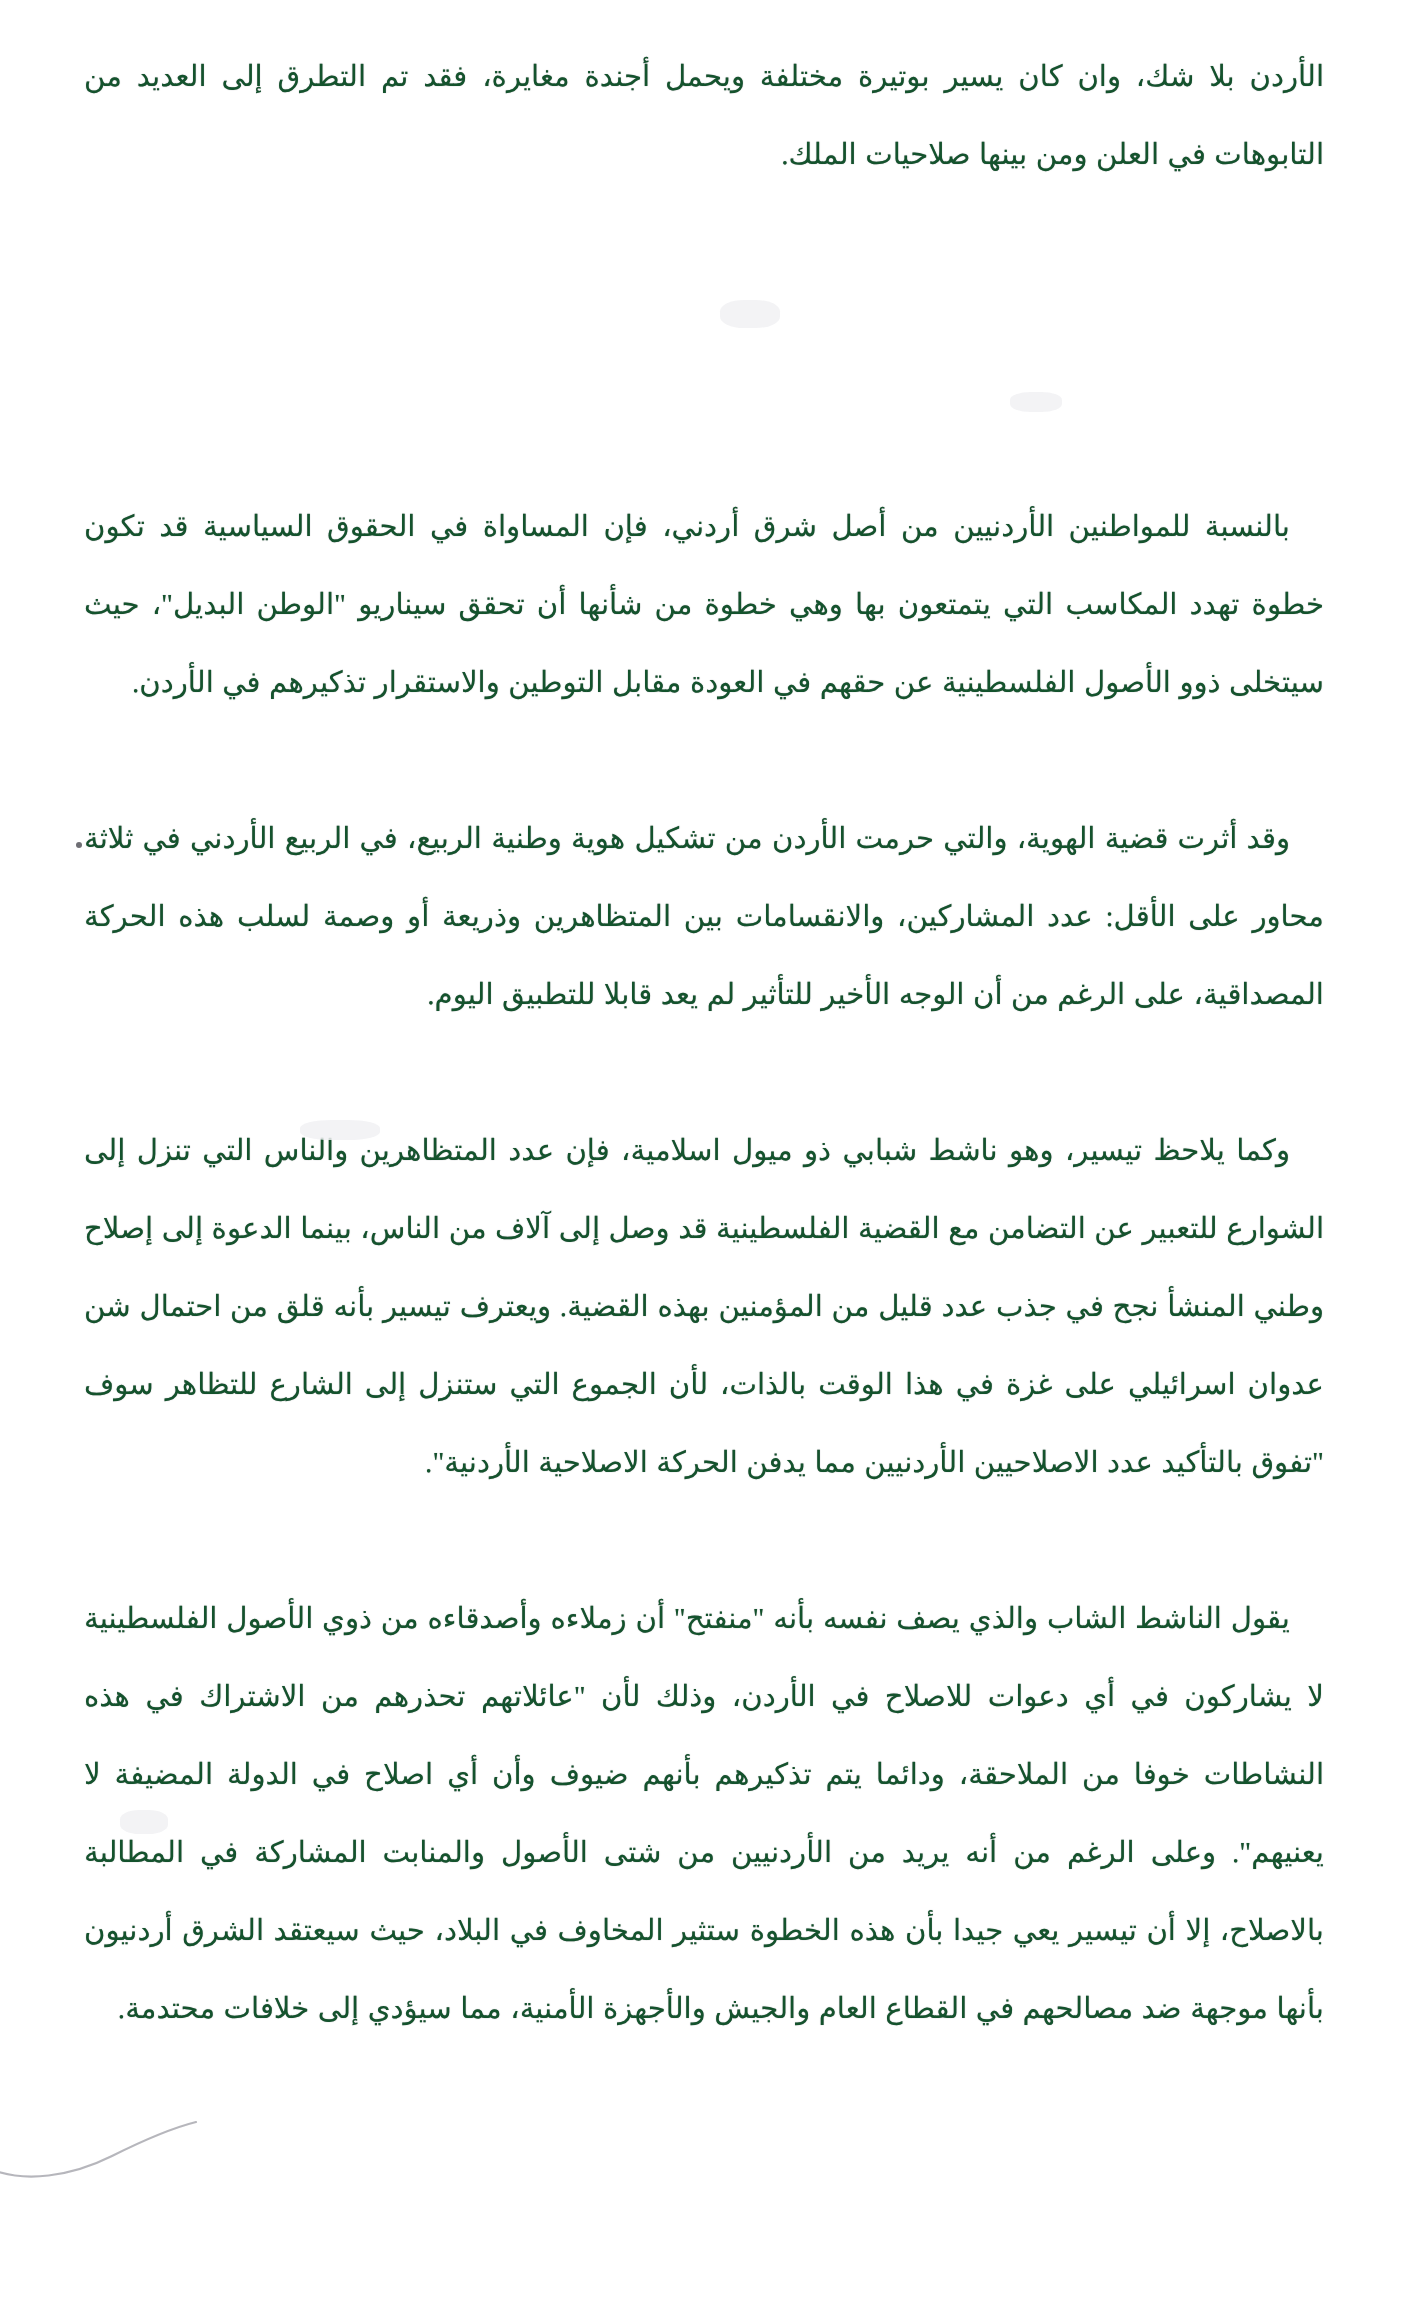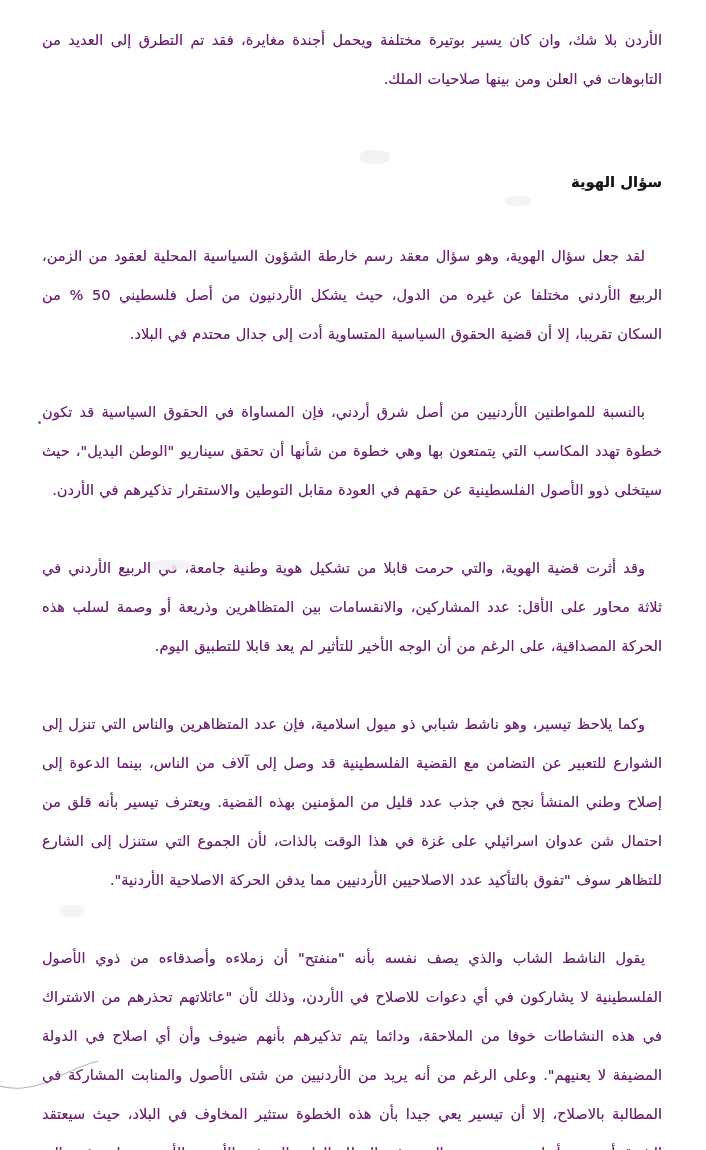--- a/index.html
+++ b/index.html
@@ -34,23 +34,24 @@
 
   .para {
     margin: 0;
     direction: rtl;
     text-align: justify;
     text-justify: inter-word;
     font-size: 14.6px;
     line-height: 39px;
     letter-spacing: 0.1px;
     word-spacing: 0.6px;
-    color: #701a75;
+    color: #14532d;
     
     text-shadow: 0 0 0.45px rgba(40,40,48,0.55);
+    font-family: Liberation Serif, serif;
   }
 
   .para.indent {
     text-indent: 17px;
   }
 
   .heading {
     margin: 0;
     direction: rtl;
     text-align: right;
@@ -108,33 +109,31 @@
 
   <div class="column">
 
     <div class="spacer-sm"></div>
 
     <p class="para">الأردن بلا شك، وان كان يسير بوتيرة مختلفة ويحمل أجندة مغايرة، فقد تم التطرق إلى العديد من التابوهات في العلن ومن بينها صلاحيات الملك.</p>
 
     <div class="spacer-lg"></div>
     <div class="spacer-md"></div>
 
-    <h2 class="heading">سؤال الهوية</h2>
 
     <div class="spacer-lg"></div>
 
-    <p class="para indent">لقد جعل سؤال الهوية، وهو سؤال معقد رسم خارطة الشؤون السياسية المحلية لعقود من الزمن، الربيع الأردني مختلفا عن غيره من الدول، حيث يشكل الأردنيون من أصل فلسطيني 50 % من السكان تقريبا، إلا أن قضية الحقوق السياسية المتساوية أدت إلى جدال محتدم في البلاد.</p>
 
     <div class="spacer-lg"></div>
 
     <p class="para indent">بالنسبة للمواطنين الأردنيين من أصل شرق أردني، فإن المساواة في الحقوق السياسية قد تكون خطوة تهدد المكاسب التي يتمتعون بها وهي خطوة من شأنها أن تحقق سيناريو "الوطن البديل"، حيث سيتخلى ذوو الأصول الفلسطينية عن حقهم في العودة مقابل التوطين والاستقرار تذكيرهم في الأردن.</p>
 
     <div class="spacer-lg"></div>
 
-    <p class="para indent">وقد أثرت قضية الهوية، والتي حرمت قابلا من تشكيل هوية وطنية جامعة، في الربيع الأردني في ثلاثة محاور على الأقل: عدد المشاركين، والانقسامات بين المتظاهرين وذريعة أو وصمة لسلب هذه الحركة المصداقية، على الرغم من أن الوجه الأخير للتأثير لم يعد قابلا للتطبيق اليوم.</p>
+    <p class="para indent">وقد أثرت قضية الهوية، والتي حرمت الأردن من تشكيل هوية وطنية الربيع، في الربيع الأردني في ثلاثة محاور على الأقل: عدد المشاركين، والانقسامات بين المتظاهرين وذريعة أو وصمة لسلب هذه الحركة المصداقية، على الرغم من أن الوجه الأخير للتأثير لم يعد قابلا للتطبيق اليوم.</p>
 
     <div class="spacer-lg"></div>
 
     <p class="para indent">وكما يلاحظ تيسير، وهو ناشط شبابي ذو ميول اسلامية، فإن عدد المتظاهرين والناس التي تنزل إلى الشوارع للتعبير عن التضامن مع القضية الفلسطينية قد وصل إلى آلاف من الناس، بينما الدعوة إلى إصلاح وطني المنشأ نجح في جذب عدد قليل من المؤمنين بهذه القضية. ويعترف تيسير بأنه قلق من احتمال شن عدوان اسرائيلي على غزة في هذا الوقت بالذات، لأن الجموع التي ستنزل إلى الشارع للتظاهر سوف "تفوق بالتأكيد عدد الاصلاحيين الأردنيين مما يدفن الحركة الاصلاحية الأردنية".</p>
 
     <div class="spacer-lg"></div>
 
     <p class="para indent">يقول الناشط الشاب والذي يصف نفسه بأنه "منفتح" أن زملاءه وأصدقاءه من ذوي الأصول الفلسطينية لا يشاركون في أي دعوات للاصلاح في الأردن، وذلك لأن "عائلاتهم تحذرهم من الاشتراك في هذه النشاطات خوفا من الملاحقة، ودائما يتم تذكيرهم بأنهم ضيوف وأن أي اصلاح في الدولة المضيفة لا يعنيهم". وعلى الرغم من أنه يريد من الأردنيين من شتى الأصول والمنابت المشاركة في المطالبة بالاصلاح، إلا أن تيسير يعي جيدا بأن هذه الخطوة ستثير المخاوف في البلاد، حيث سيعتقد الشرق أردنيون بأنها موجهة ضد مصالحهم في القطاع العام والجيش والأجهزة الأمنية، مما سيؤدي إلى خلافات محتدمة.</p>
 
   </div>

